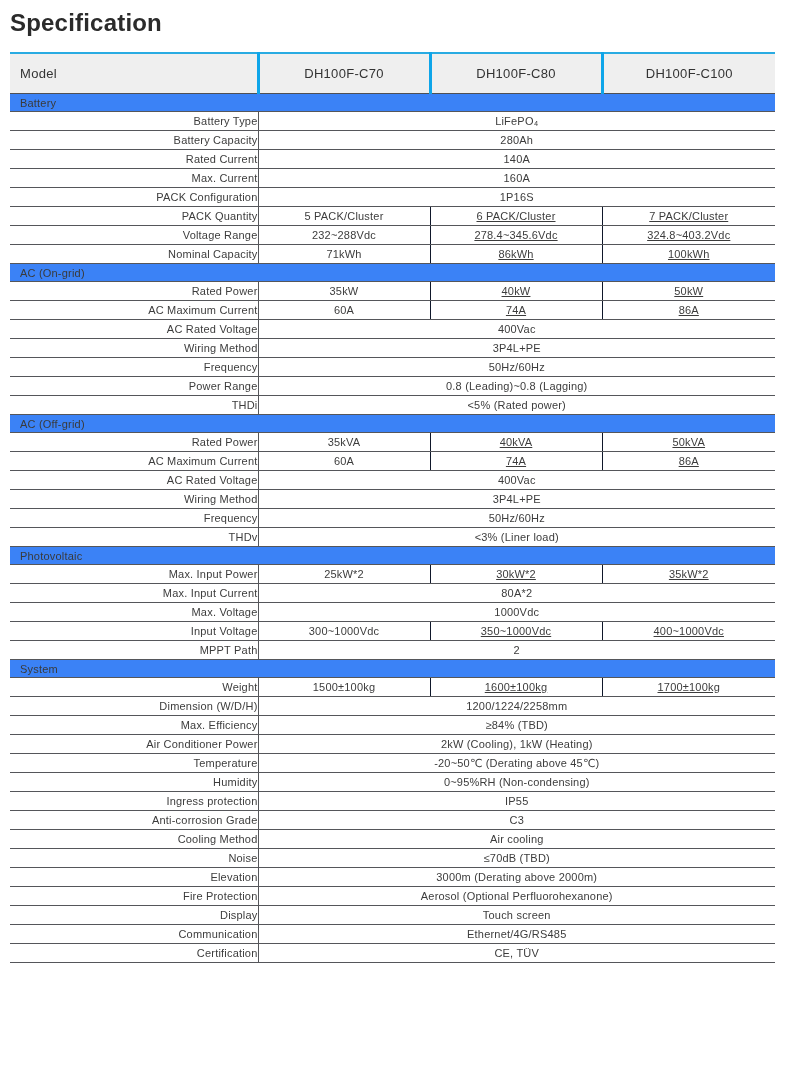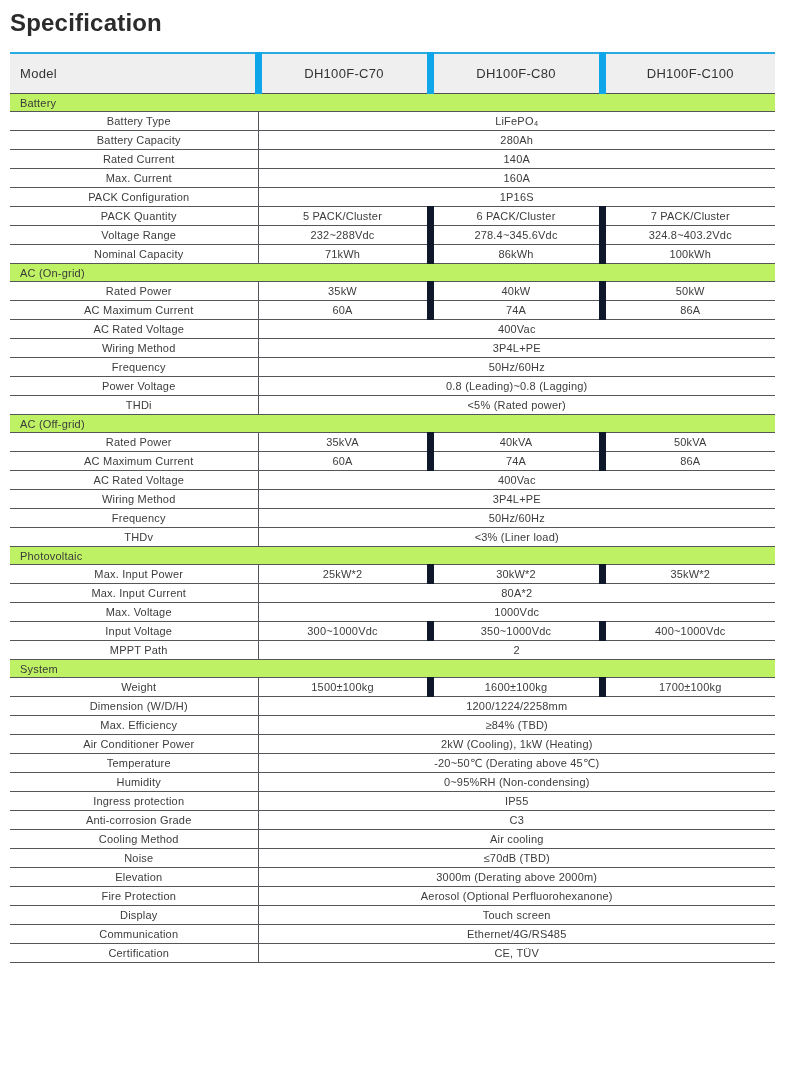--- a/index.html
+++ b/index.html
@@ -31,47 +31,47 @@
     height: 32px;
     font-size: 13px;
     font-weight: 500;
     color: #333333;
     letter-spacing: 0.3px;
     border-bottom: 1px solid #4f5054;
     vertical-align: middle;
     padding: 12px;
   }
   thead th.label-col { text-align: left; padding-left: 10px; }
-  thead th.val-col { text-align: center; border-left: 7px solid #0ea5e9; margin-top: 29px; }
+  thead th.val-col { text-align: center; border-left: 3px solid #0ea5e9; margin-top: 29px; }
   
   tbody td {
     height: 19px;
     font-size: 11px;
     color: #3c3c3c;
     border-bottom: 1px solid #55565a;
     vertical-align: middle;
     padding: 0;
     letter-spacing: 0.2px;
     white-space: nowrap;
     overflow: hidden;
   }
   tbody tr.section-row td {
-    background: #bef264;
+    background: #3b82f6;
     height: 18px;
     text-align: left;
     padding-left: 10px;
     color: #3a3a3a;
   }
   tbody td.label {
-    text-align: center;
+    text-align: right;
     padding-left: 10px;
     border-right: 1px solid #55565a;
   }
   tbody td.value { text-align: center; }
-  tbody td.div-left { border-left: 7px solid #0f172a; }
+  tbody td.div-left { border-left: 1px solid #0f172a; text-decoration: underline; }
 </style>
 </head>
 <body>
 
 <div class="page">
   <h1 class="title">Specification</h1>
 
   <table class="spec">
     <colgroup>
       <col style="width:248px">
@@ -150,21 +150,21 @@
         </tr>
         <tr>
           <td class="label">Wiring Method</td>
           <td colspan="3" class="value">3P4L+PE</td>
         </tr>
         <tr>
           <td class="label">Frequency</td>
           <td colspan="3" class="value">50Hz/60Hz</td>
         </tr>
         <tr>
-          <td class="label">Power Voltage</td>
+          <td class="label">Power Range</td>
           <td colspan="3" class="value">0.8 (Leading)~0.8 (Lagging)</td>
         </tr>
         <tr>
           <td class="label">THDi</td>
           <td colspan="3" class="value">&lt;5% (Rated power)</td>
         </tr>
         <tr class="section-row">
           <td colspan="4">AC (Off-grid)</td>
         </tr>
         <tr>

